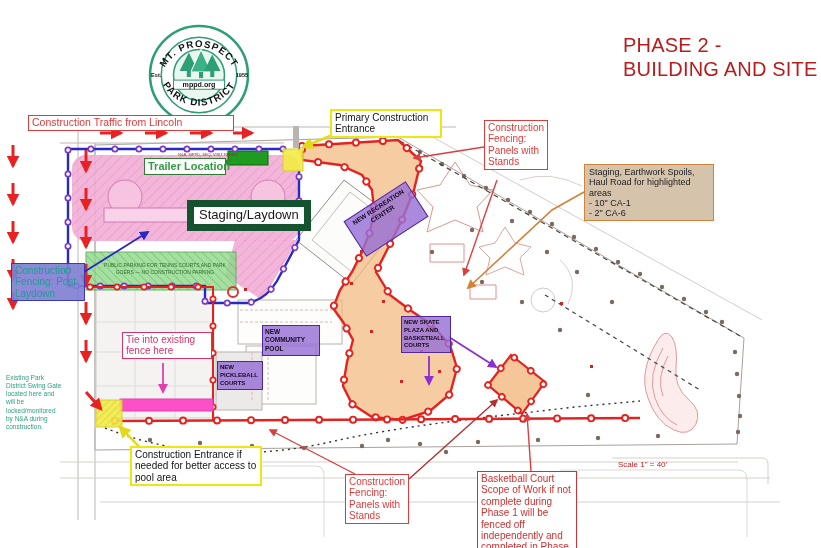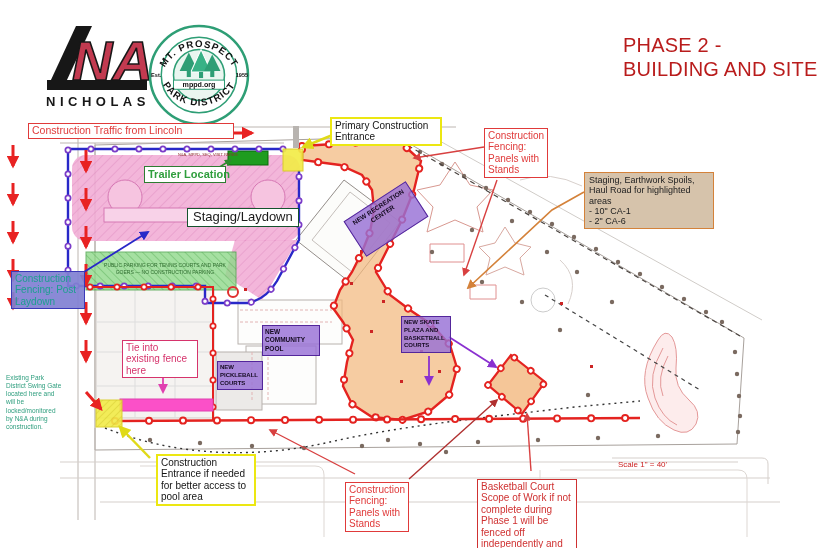--- a/index.html
+++ b/index.html
@@ -2,26 +2,26 @@
 <html><head>
 <meta charset="utf-8">
 <style>
   html,body{margin:0;padding:0;background:#fff;}
   .stage{position:relative;width:821px;height:548px;background:#fff;overflow:hidden;
          font-family:"Liberation Sans",sans-serif;color:#222;}
   .abs{position:absolute;box-sizing:border-box;}
   svg{display:block;}
   .map{position:absolute;left:0;top:0;}
   
-  .box{position:absolute;box-sizing:border-box;background:#fff;font-size:10px;line-height:1.14;padding:1px 3px;margin-top:8px;}
+  .box{position:absolute;box-sizing:border-box;background:#fff;font-size:10px;line-height:1.14;padding:1px 3px;}
   .redbox{border:1.3px solid #e03a3a;color:#e03a3a;}
   .dredbox{border:1.3px solid #cf3131;color:#cf3131;}
   .yellowbox{border:2px solid #ece712;color:#151515;}
   .greenbox{border:1.5px solid #2e7d32;color:#2f9e3d;font-size:11px;font-weight:bold;}
-  .graybox{border:1px solid #14532d;color:#1a1a1a;font-size:13px;background:#fff;}
+  .graybox{border:7px solid #14532d;color:#1a1a1a;font-size:13px;background:#fff;}
   .purplebox{background:rgba(128,128,210,.92);border:1.3px solid #3a3ab8;color:#1d9e8f;font-size:10px;}
   .pinkbox{border:1.2px solid #d6336c;color:#d6336c;}
   .tanbox{background:#d6c3ab;border:1.5px solid #d4823a;color:#222;font-size:9px;}
   .ptag{position:absolute;box-sizing:border-box;background:rgba(151,112,213,.82);border:1px solid #53269b;
         color:#140a20;font-size:6.5px;font-weight:bold;line-height:1.3;padding:2px 2px;}
   .note{position:absolute;color:#2e9e7e;font-size:6.5px;line-height:1.25;}
   .micro{position:absolute;color:#8c2f2f;font-size:4px;white-space:nowrap;overflow:hidden;}
   .gnote{position:absolute;color:#2f6b2f;font-size:5px;line-height:1.35;text-align:center;}
   .scale{position:absolute;color:#cc2222;font-size:8px;}
   .title{position:absolute;color:#b91c1c;font-size:20px;line-height:1.22;letter-spacing:.2px;margin-left:28px;}
@@ -260,28 +260,20 @@
       <path d="M409,479 L497,400" stroke="#b03030" stroke-width="1.4" marker-end="url(#mDred)"></path>
       <path d="M531,471 L527,414" stroke="#d84040" stroke-width="1.4" marker-end="url(#mRed)"></path>
       <path d="M84,272 L148,232" stroke="#2828c8" stroke-width="1.8" marker-end="url(#mBlue)"></path>
       <path d="M163,363 L163,392" stroke="#e040b0" stroke-width="1.8" marker-end="url(#mPink)"></path>
       <path d="M429,356 L429,384" stroke="#8a30d0" stroke-width="1.8" marker-end="url(#mPurple)"></path>
       <path d="M449,337 L496,367" stroke="#8a30d0" stroke-width="1.8" marker-end="url(#mPurple)"></path>
       <path d="M218,168 L231,160" stroke="#2e8b2e" stroke-width="1.5" marker-end="url(#mGreen)"></path>
     </g>
   </svg>
 
-  <div class="abs" style="left:42px;top:20px;width:110px;height:92px;">
-    <svg width="110" height="92" viewBox="0 0 110 92">
-      <polygon points="8,62 34,6 50,6 24,62" fill="#171717"></polygon>
-      <rect x="5" y="60" width="100" height="10" fill="#171717"></rect>
-      <text x="30" y="60" font-family="Liberation Sans, sans-serif" font-size="56" font-weight="bold" font-style="italic" fill="#c23a50" stroke="#171717" stroke-width="1.6">NA</text>
-      <text x="4" y="86" font-family="Liberation Sans, sans-serif" font-size="13" font-weight="bold" fill="#171717" letter-spacing="4.5">NICHOLAS</text>
-    </svg>
-  </div>
 
   <div class="abs" style="left:148px;top:24px;width:102px;height:102px;">
     <svg width="102" height="102" viewBox="0 0 100 100">
       <defs>
         <path id="arcT" d="M 13,52 A 38,38 0 0 1 87,52"></path>
         <path id="arcB" d="M 10,48 A 41,41 0 0 0 90,48"></path>
       </defs>
       <circle cx="50" cy="50" r="48" fill="#fff" stroke="#2e9e75" stroke-width="2.5"></circle>
       <circle cx="50" cy="50" r="37" fill="#fff" stroke="#2e9e75" stroke-width="1.5"></circle>
       <circle cx="50" cy="50" r="25" fill="#eaf6f0" stroke="#2e9e75" stroke-width="1.5"></circle>
@@ -322,25 +314,25 @@
     <div>- 10" CA-1</div>
     <div>- 2" CA-6</div>
   </div>
 
   <div class="box greenbox" style="left:144px;top:158px;width:82px;white-space:nowrap;">Trailer Location</div>
 
   <div class="box graybox" style="left:187px;top:200px;white-space:nowrap;padding:1px 5px;">Staging/Laydown</div>
 
   <div class="box purplebox" style="left:11px;top:263px;width:74px;">Construction Fencing: Post Laydown</div>
 
-  <div class="box pinkbox" style="left:122px;top:332px;width:76px;">Tie into existing fence here</div>
+  <div class="box pinkbox" style="left:122px;top:332px;width:90px;">Tie into existing fence here</div>
 
   <div class="note" style="left:6px;top:374px;width:58px;">Existing Park District Swing Gate located here and will be locked/monitored by N&amp;A during construction.</div>
 
-  <div class="box yellowbox" style="left:156px;top:446px;width:100px;">Construction Entrance if needed for better access to pool area</div>
+  <div class="box yellowbox" style="left:130px;top:446px;width:132px;">Construction Entrance if needed for better access to pool area</div>
 
   <div class="box redbox" style="left:345px;top:474px;width:64px;">Construction Fencing: Panels with Stands</div>
 
   <div class="box dredbox" style="left:477px;top:471px;width:100px;">Basketball Court Scope of Work if not complete during Phase 1 will be fenced off independently and completed in Phase 2</div>
 
   <div class="ptag" style="left:349px;top:198px;width:74px;height:42px;transform:rotate(-33deg);text-align:center;">NEW RECREATION CENTER</div>
 
   <div class="ptag" style="left:262px;top:325px;width:58px;">NEW COMMUNITY POOL</div>
 
   <div class="ptag" style="left:217px;top:361px;width:46px;font-size:6px;">NEW PICKLEBALL COURTS</div>

